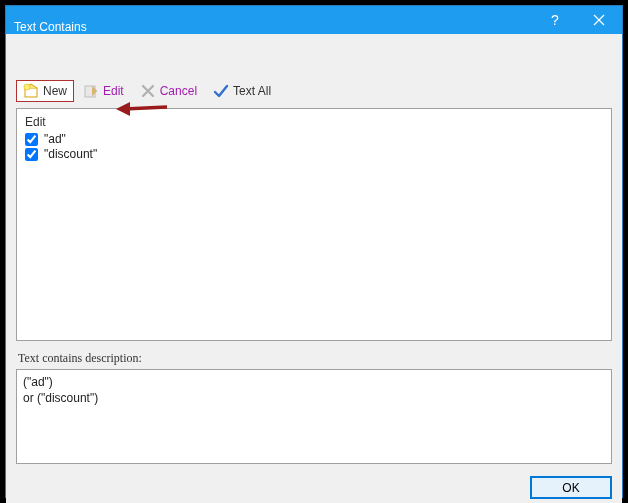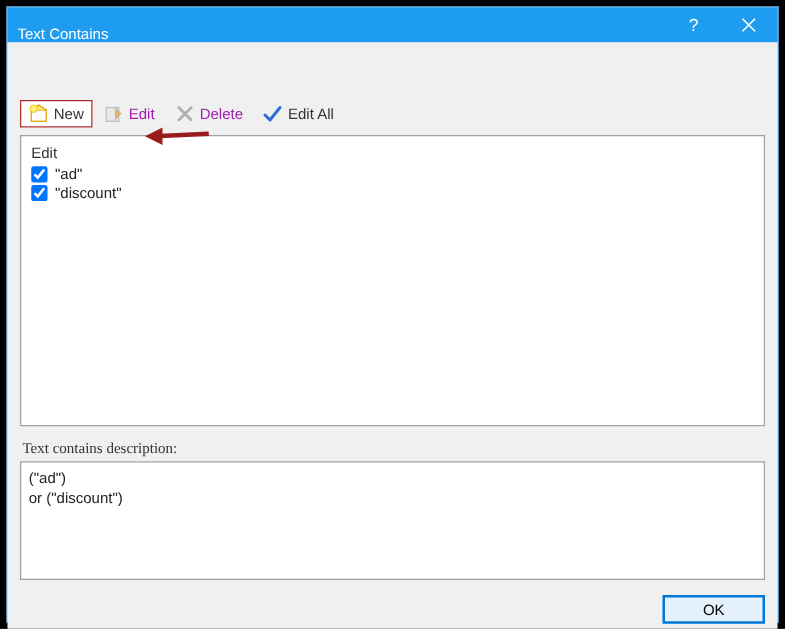--- a/index.html
+++ b/index.html
@@ -185,27 +185,27 @@
           <svg width="16" height="16" viewBox="0 0 16 16">
             <rect x="2" y="3" width="10" height="11" fill="#e8e8e8" stroke="#bdbdbd"></rect>
             <path d="M9 3 L14 8 L9 13" fill="#dcb36a" stroke="#bdbdbd" stroke-width="0.8"></path>
           </svg>
           <span>Edit</span>
         </div>
         <div class="tbutton disabled">
           <svg width="16" height="16" viewBox="0 0 16 16">
             <path d="M3 3 L13 13 M13 3 L3 13" stroke="#b0b0b0" stroke-width="2.2" stroke-linecap="round"></path>
           </svg>
-          <span>Delete</span>
+          <span>Cancel</span>
         </div>
         <div class="tbutton">
           <svg width="16" height="16" viewBox="0 0 16 16">
             <path d="M2 9 L6 13 L14 3" fill="none" stroke="#2f6fd0" stroke-width="2.4" stroke-linecap="round" stroke-linejoin="round"></path>
           </svg>
-          <span>Edit All</span>
+          <span>Text All</span>
         </div>
       </div>
 
       <div class="panel list">
         <div class="panel-header">Edit</div>
         <div id="list-items">
             <div class="check-row">
               <input type="checkbox" checked="" style="">
               <span>"ad"</span>
             </div>

